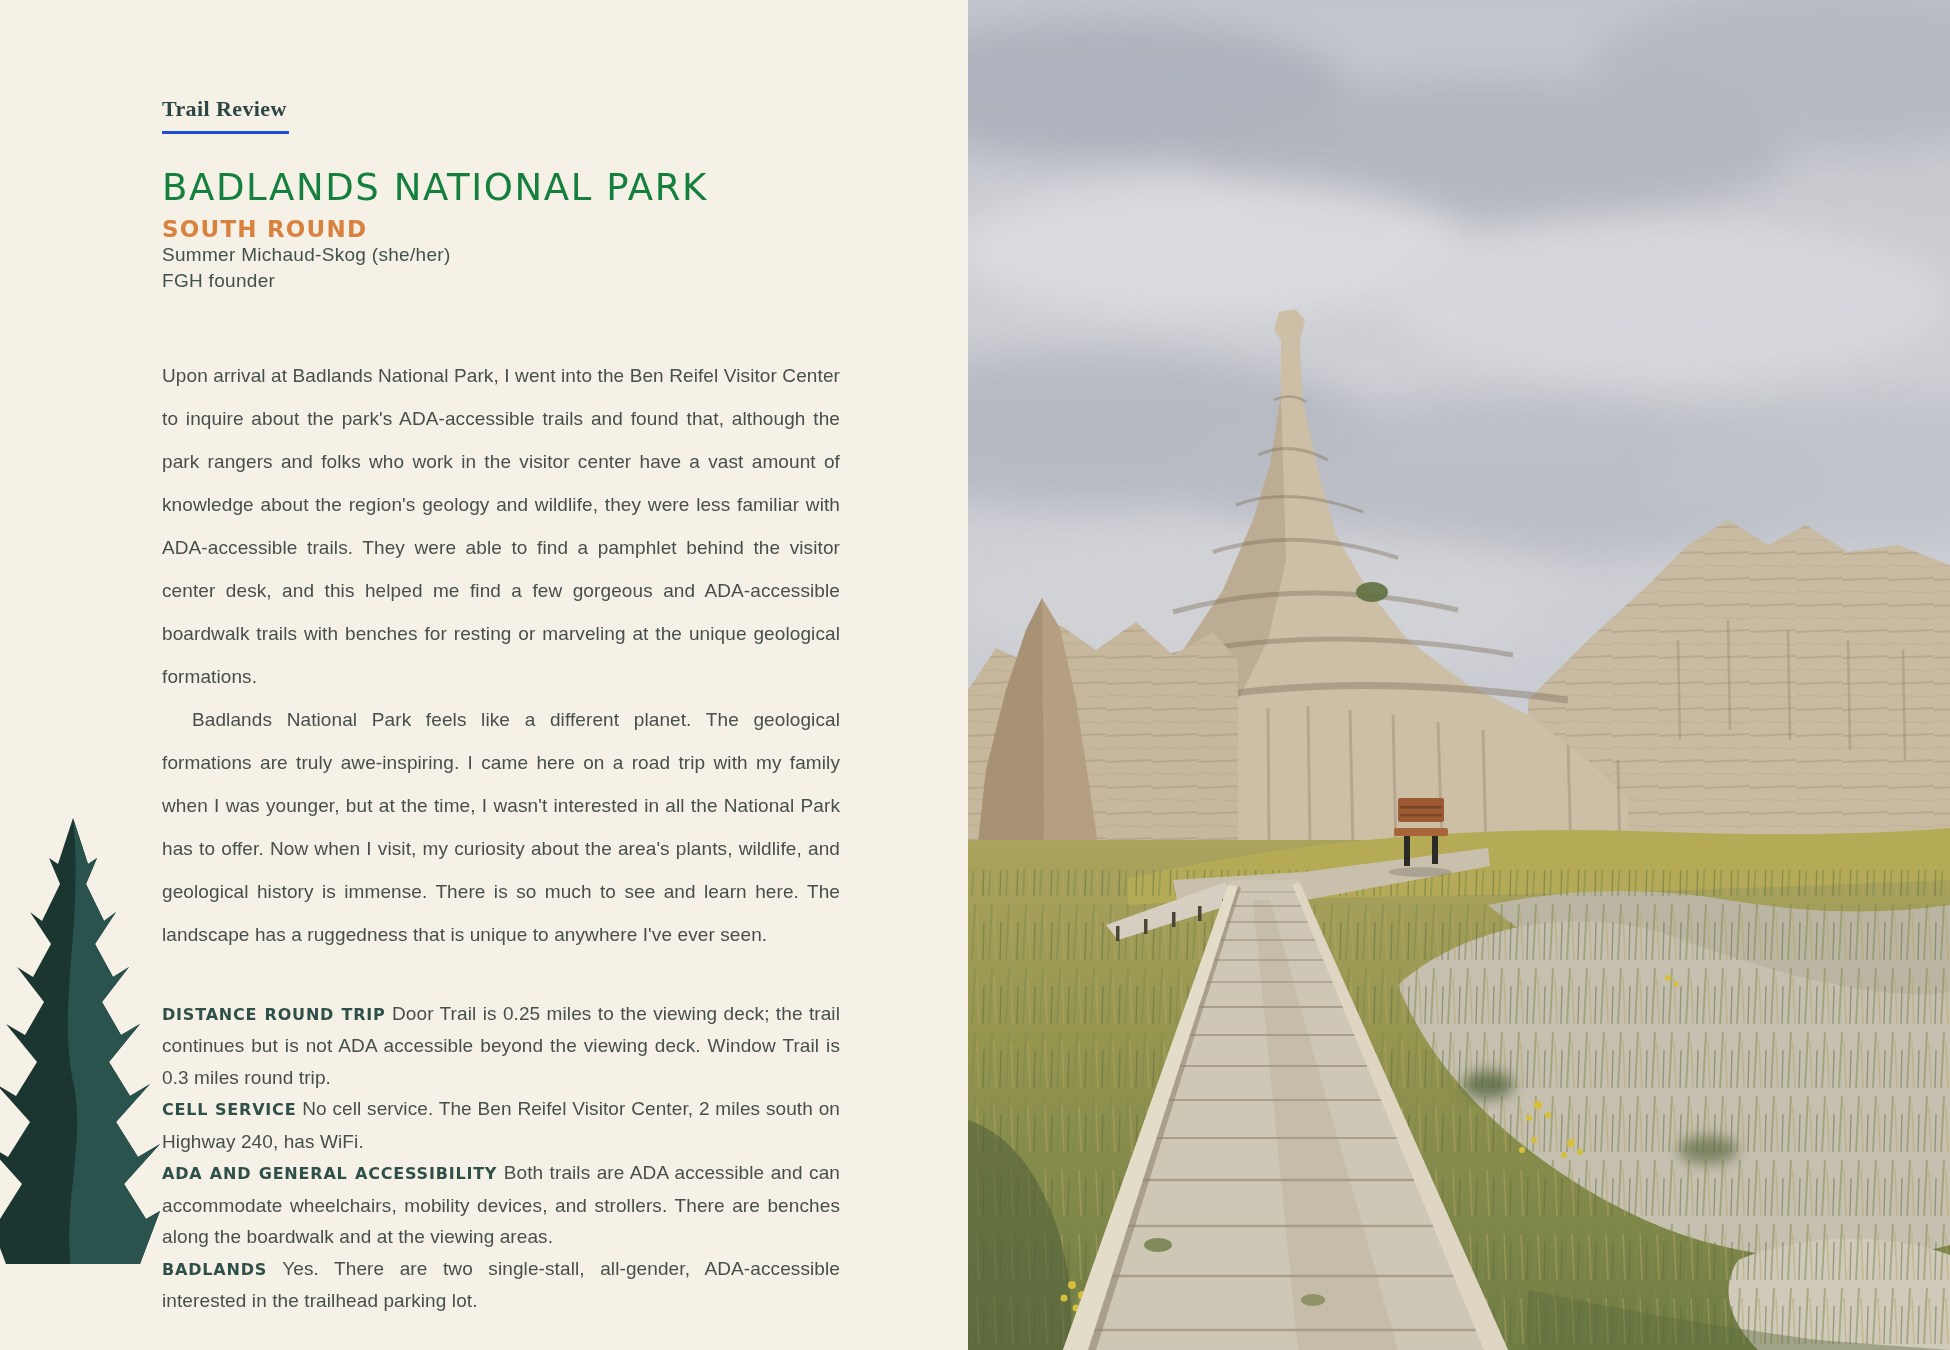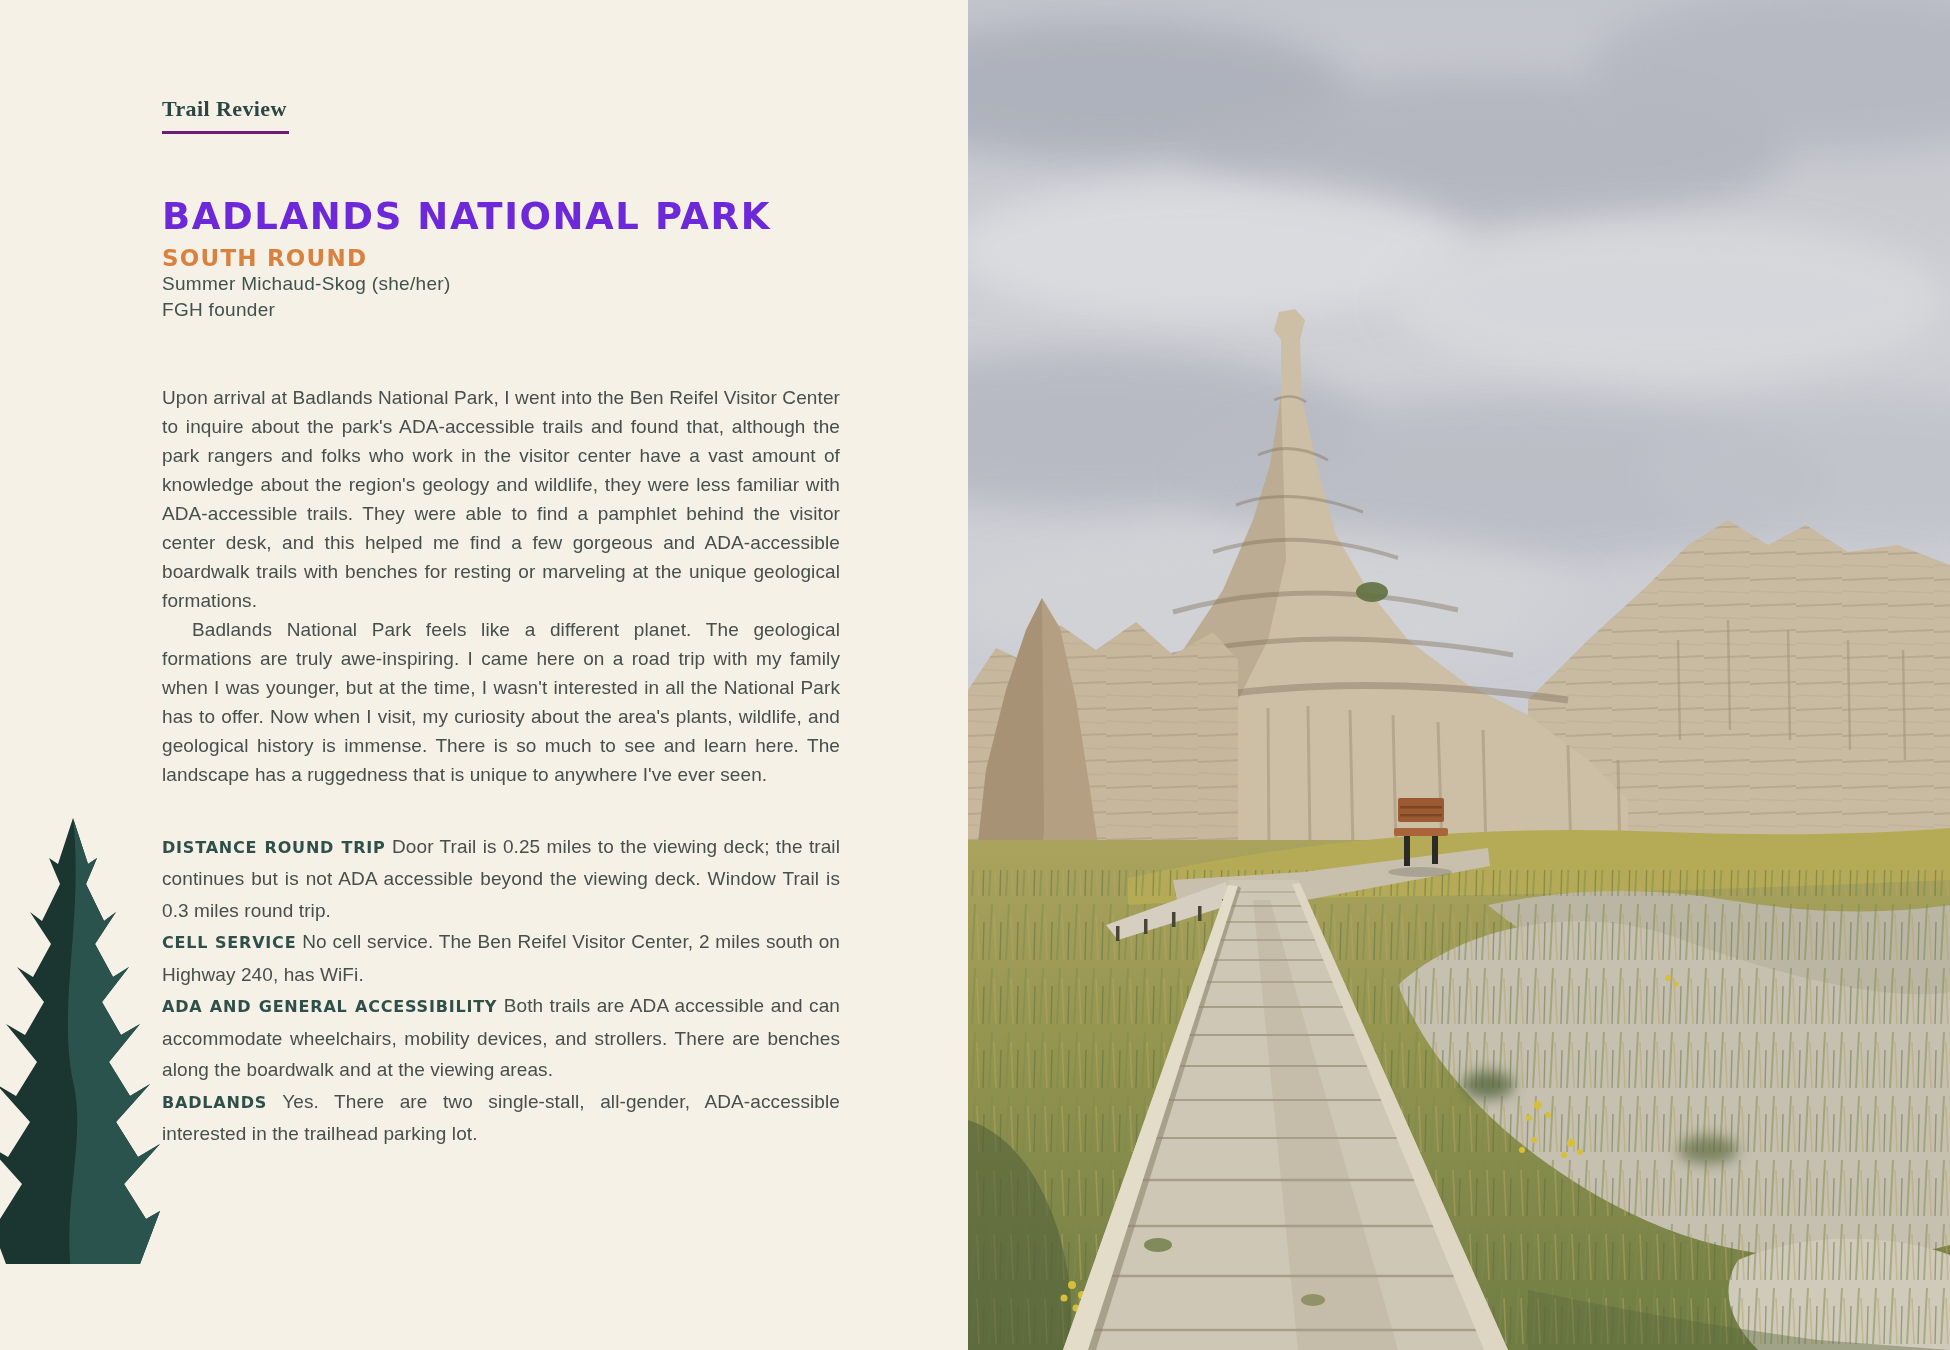--- a/index.html
+++ b/index.html
@@ -7,34 +7,34 @@
     width:1950px;height:1350px;position:relative;overflow:hidden;
     background:#f5f1e7;
     font-family:"Liberation Sans",sans-serif;
   }
   .page-left{position:absolute;left:0;top:0;width:968px;height:1350px;background:#f5f1e7;overflow:hidden;}
   .content{position:absolute;left:162px;top:96px;width:678px;}
   .eyebrow{
     display:inline-block;
     font-family:"Liberation Serif",serif;
     font-size:22px;font-weight:700;color:#2d4643;letter-spacing:.4px;
-    border-bottom:3px solid #701a75;padding-bottom:9px;padding-right:2px;
+    border-bottom:3px solid #1d4ed8;padding-bottom:9px;padding-right:2px;
   }
   .title{
-    margin-top:64px;
+    margin-top:35px;
     font-family:"DejaVu Sans",sans-serif;
-    font-size:37px;font-weight:700;color:#6d28d9;letter-spacing:1.6px;line-height:1.05;
+    font-size:37px;font-weight:400;color:#15803d;letter-spacing:1.6px;line-height:1.05;
   }
   .subtitle{
     margin-top:8px;
     font-family:"DejaVu Sans",sans-serif;
     font-size:23px;font-weight:800;color:#d9813f;letter-spacing:1.2px;
   }
   .byline{font-size:19px;line-height:26px;color:#41514c;letter-spacing:.3px;}
-  .body-copy{margin-top:60px;font-size:19px;line-height:29px;color:#474f4b;text-align:justify;letter-spacing:.1px;}
+  .body-copy{margin-top:60px;font-size:19px;line-height:43px;color:#474f4b;text-align:justify;letter-spacing:.1px;}
   .body-copy p{margin:0;}
   .body-copy p.indent{text-indent:30px;}
   .stats{margin-top:42px;font-size:19px;line-height:31.5px;color:#474f4b;text-align:justify;letter-spacing:.1px;}
   .stats p{margin:0;}
   .stat-label{
     font-family:"DejaVu Sans",sans-serif;
     font-weight:700;font-size:16px;color:#2f4f49;letter-spacing:.8px;
   }
   .tree{position:absolute;left:-22px;top:806px;width:190px;height:480px;}
   .photo{position:absolute;left:968px;top:0;width:982px;height:1350px;}

